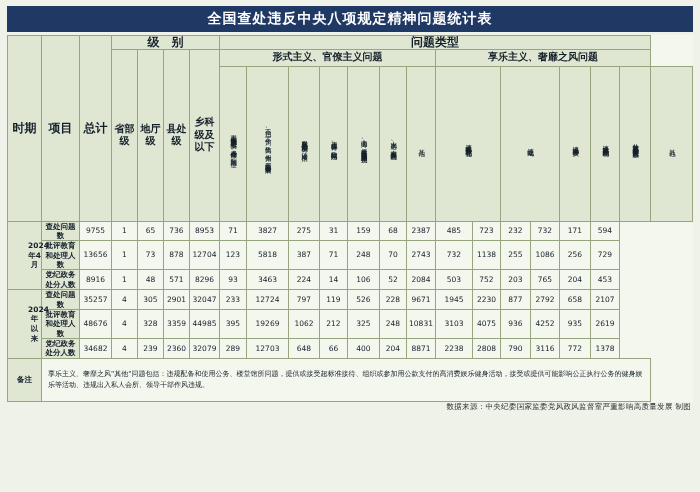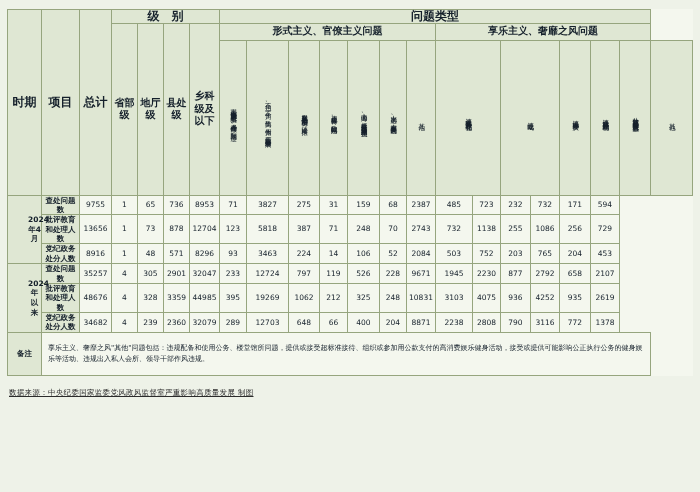--- a/index.html
+++ b/index.html
@@ -64,32 +64,33 @@
     line-height:1.3;
     padding-left:20px;
   }
   .num{font-size:7.5px;}
   .remark-label{background:#dfe7d3;font-weight:bold;font-size:7.5px;font-family:Liberation Serif, serif;}
   .remark-body{
     text-align:left;font-size:7px;line-height:1.5;padding:4px 6px;
     background:#f4f7ee;
   }
   .footer{
-    display:flex;justify-content:flex-start;align-items:center;
-    font-size:7.5px;margin-top:12px;padding:0 2px;color:#2b2b2b;text-decoration:underline;
+    display:flex;justify-content:flex-end;align-items:center;
+    font-size:7.5px;margin-top:0;padding:0 2px;color:#2b2b2b;
   }
   .src{letter-spacing:0.3px;}
   .mk{letter-spacing:0.3px;}
   .stack{display:flex;flex-direction:column;align-items:center;justify-content:center;line-height:1.25;}
 </style>
 </head>
 <body>
 
 <div id="sheet">
 
+  <div class="title-bar">全国查处违反中央八项规定精神问题统计表</div>
 
   <table>
     <colgroup>
       <col style="width:34px">
       <col style="width:38px">
       <col style="width:32px">
       <col style="width:26px">
       <col style="width:26px">
       <col style="width:26px">
       <col style="width:30px">

